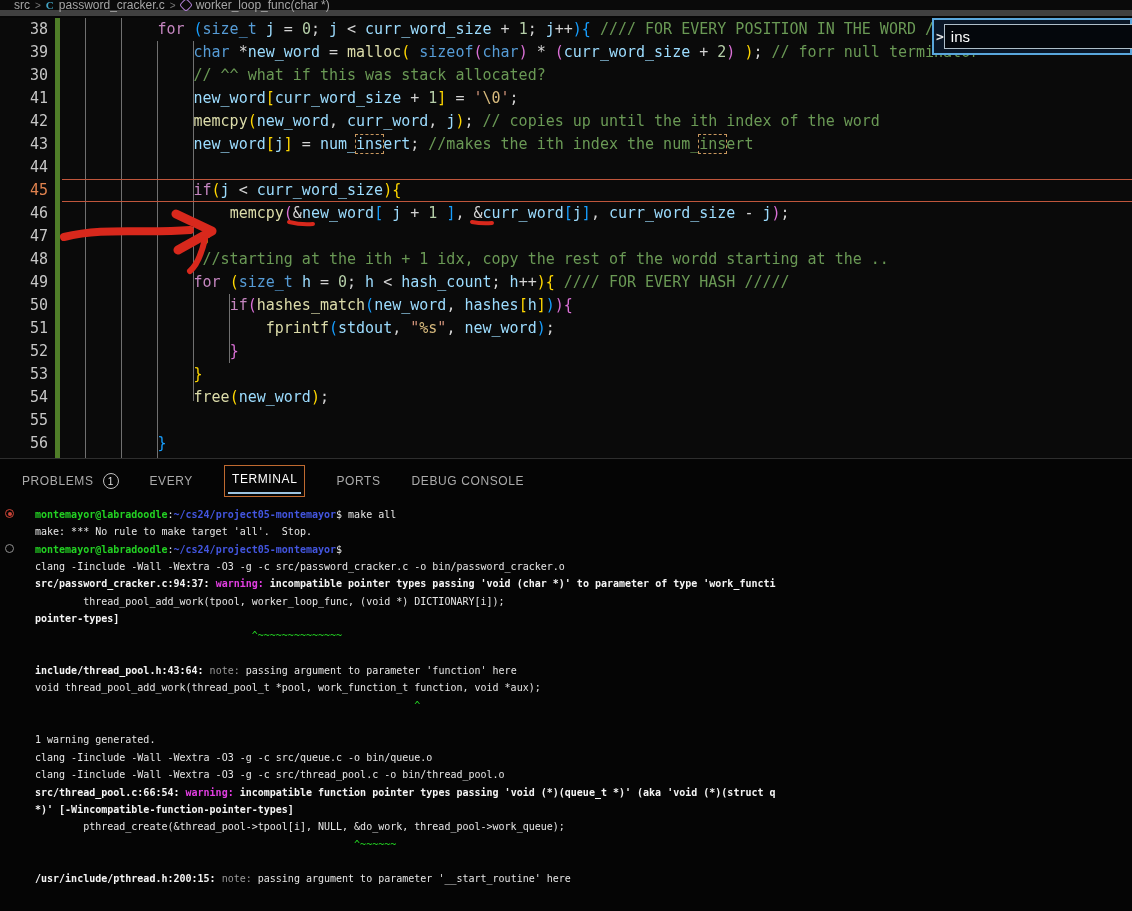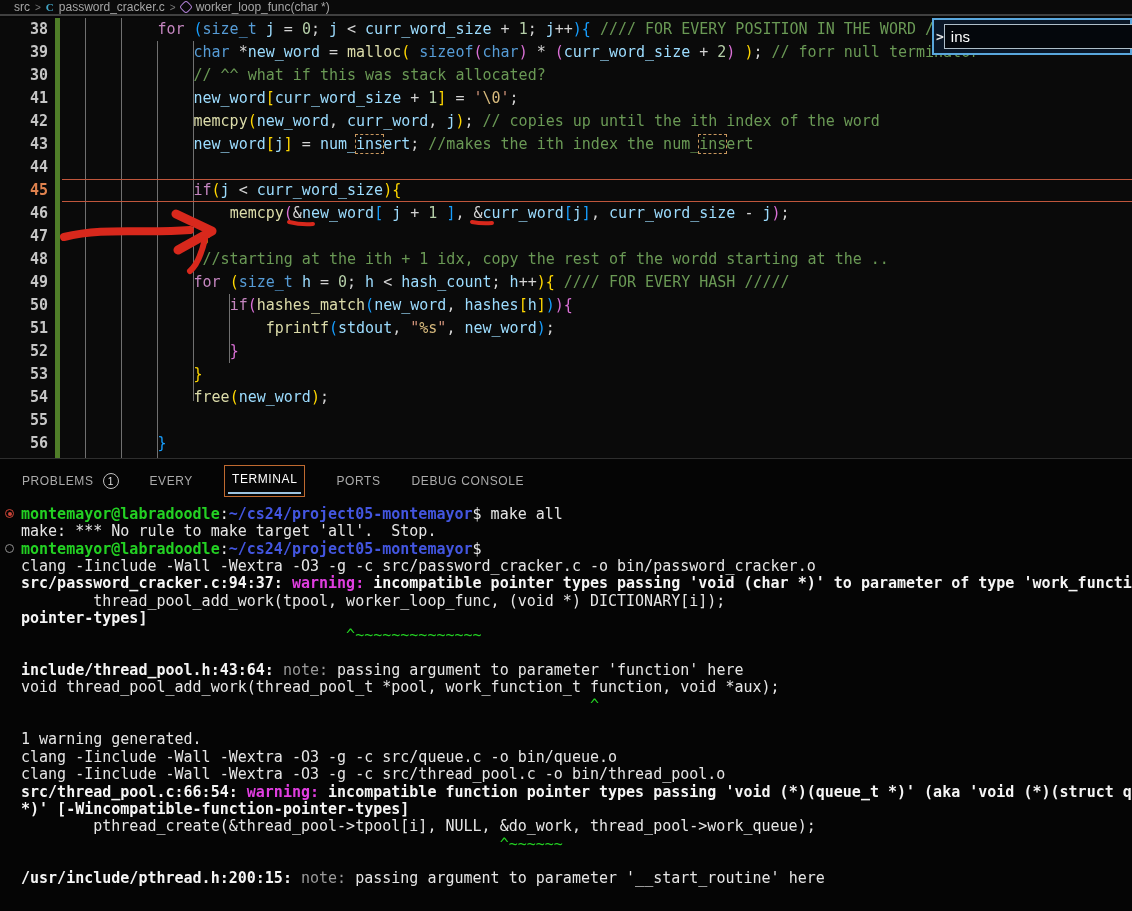--- a/index.html
+++ b/index.html
@@ -1,28 +1,28 @@
 <!DOCTYPE html>
 <html><head>
 <meta charset="utf-8">
 <style>
   html,body{margin:0;padding:0;background:#070707;width:1132px;height:911px;overflow:hidden;}
   *{box-sizing:border-box;}
 
   
   #breadcrumb{position:absolute;left:0;top:0;width:1132px;height:16px;background:#0a0a0a;
-    border-bottom:2px solid #404040;display:flex;align-items:center;padding-left:14px;
+    border-bottom:6px solid #404040;display:flex;align-items:center;padding-left:14px;
     font-family:"Liberation Sans",sans-serif;font-size:12px;color:#a6a6a6;gap:5px;}
   .crumb-sep{color:#7a7a7a;font-size:10px;}
   .c-icon{color:#42a5c5;font-weight:bold;font-size:11px;font-family:"Liberation Serif",serif;}
   .m-icon{display:inline-block;width:10px;height:10px;border:1.5px solid #b180d7;border-radius:3px;transform:rotate(45deg);}
 
   
   #editor{position:absolute;left:0;top:18px;width:1132px;height:440px;background:#0a0a0a;overflow:hidden;}
-  #gutter{position:absolute;left:0;top:0;width:48px;font-weight:bold;}
+  #gutter{position:absolute;left:0;top:0;width:48px;}
   .lnum{height:23px;line-height:23px;text-align:right;color:#c6c6c6;font-size:15px;font-family:"DejaVu Sans Mono",monospace;}
   .lnum.active{color:#e0824e;}
   #gitbar{position:absolute;left:55px;top:0;width:5px;height:440px;background:#4f7d28;}
   .iguide{position:absolute;width:1px;background:rgba(255,255,255,0.42);}
   #code-lines{position:absolute;left:0;top:0;right:0;}
   .cline{height:23px;line-height:23px;white-space:pre;padding-left:49px;font-size:15px;font-family:"DejaVu Sans Mono",monospace;color:#d4d4d4;}
   .s-kw{color:#C586C0}.s-ty{color:#569CD6}.s-var{color:#9CDCFE}.s-fn{color:#DCDCAA}
   .s-num{color:#B5CEA8}.s-com{color:#6A9955}.s-op{color:#d4d4d4}.s-str{color:#CE9178}
   .s-esc{color:#D7BA7D}.s-b1{color:#FFD700}.s-b2{color:#DA70D6}.s-b3{color:#179FFF}
   .s-m{outline:1px dashed #c9985f;outline-offset:0px;}
@@ -42,22 +42,22 @@
   #panel-tabs{display:flex;align-items:center;height:44px;padding-left:22px;gap:31px;
     font-family:"Liberation Sans",sans-serif;font-size:12px;letter-spacing:0.6px;color:#ababab;}
   .ptab{cursor:pointer;display:flex;align-items:center;gap:9px;}
   .pbadge{display:inline-flex;align-items:center;justify-content:center;width:16px;height:16px;
     border:1px solid #c0c0c0;border-radius:50%;font-size:10px;color:#e0e0e0;letter-spacing:0;}
   .ptab.active{color:#ffffff;position:relative;border:1px solid #bf6a30;padding:6px 7px 10px 7px;}
   .ptab.active::after{content:"";position:absolute;left:3px;right:3px;bottom:2px;height:2px;background:#9cc3e0;}
 
   
   #term-rows{position:absolute;left:0;top:47px;right:0;overflow:hidden;}
-  .trow{height:17.35px;line-height:17.35px;white-space:pre;padding-left:21px;position:relative;
-    font-size:15px;font-family:"DejaVu Sans Mono",monospace;color:#e6e6e6;}
+  .trow{height:17.35px;line-height:17.35px;white-space:pre;padding-left:35px;position:relative;
+    font-size:10px;font-family:"DejaVu Sans Mono",monospace;color:#e6e6e6;}
   .deco{position:absolute;left:5px;top:3px;width:9px;height:9px;border-radius:50%;}
   .deco-error{border:1.5px solid #cd4437;}
   .deco-error::after{content:"";position:absolute;inset:1.5px;background:#cd4437;border-radius:50%;}
   .deco-ok{border:1.5px solid #8f8f8f;}
   .t-g{color:#23d123;font-weight:bold}.t-bl{color:#4356e0;font-weight:bold}
   .t-w{color:#e6e6e6}.t-wb{color:#f5f5f5;font-weight:bold}
   .t-mag{color:#e03ee0;font-weight:bold}.t-dim{color:#9a9a9a}.t-grn{color:#23d123}
 </style>
 </head>
 <body>

